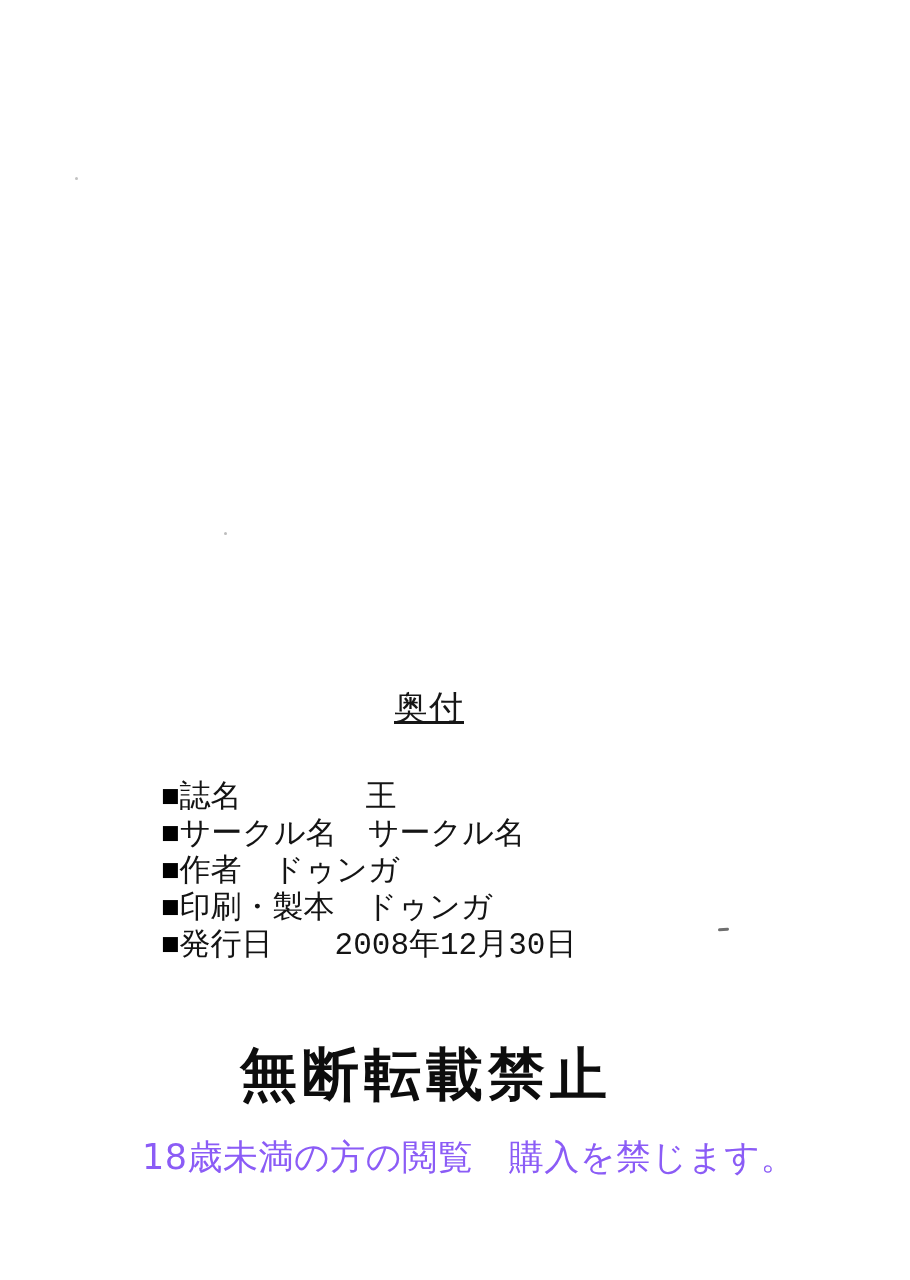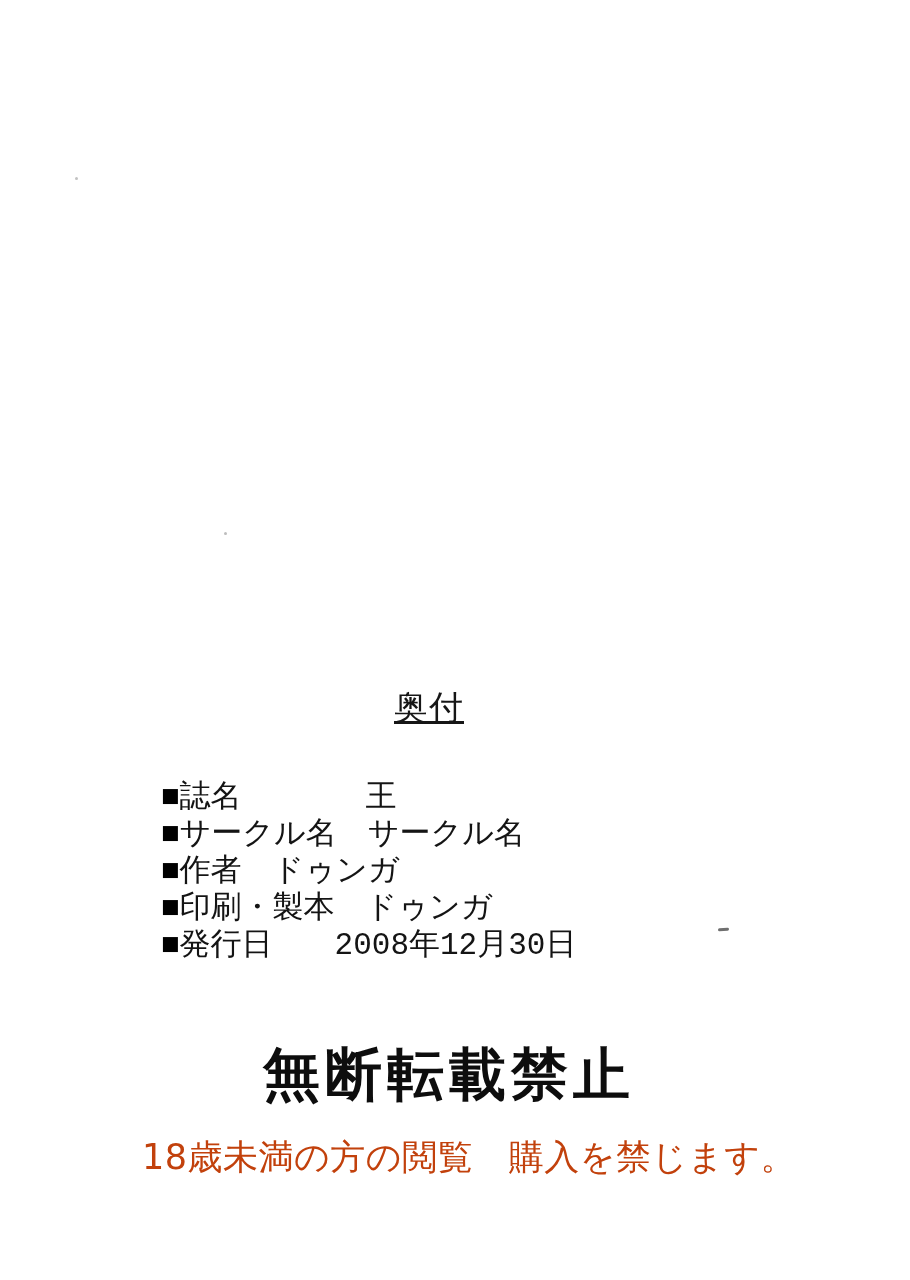--- a/index.html
+++ b/index.html
@@ -41,31 +41,30 @@
   .notice-main {
     position: absolute;
     left: 240px;
     top: 1046px;
     font-size: 57px;
     line-height: 1;
     font-weight: 700;
     letter-spacing: 5px;
     color: #0d0d0d;
     white-space: pre;
-    margin-left: 23px;
   }
 
   .notice-age {
     position: absolute;
     left: 142px;
     top: 1136px;
     font-size: 35px;
     line-height: 1.2;
     letter-spacing: 0.5px;
-    color: #c2410c;
+    color: #8b5cf6;
     white-space: pre;
   }
 
   .speck {
     position: absolute;
     background: #9a9a9a;
     border-radius: 50%;
   }
   .speck-1 { left: 75px;  top: 177px; width: 3px; height: 3px; background: #c2c2c2; }
   .speck-2 { left: 224px; top: 532px; width: 3px; height: 3px; background: #bdbdbd; }

